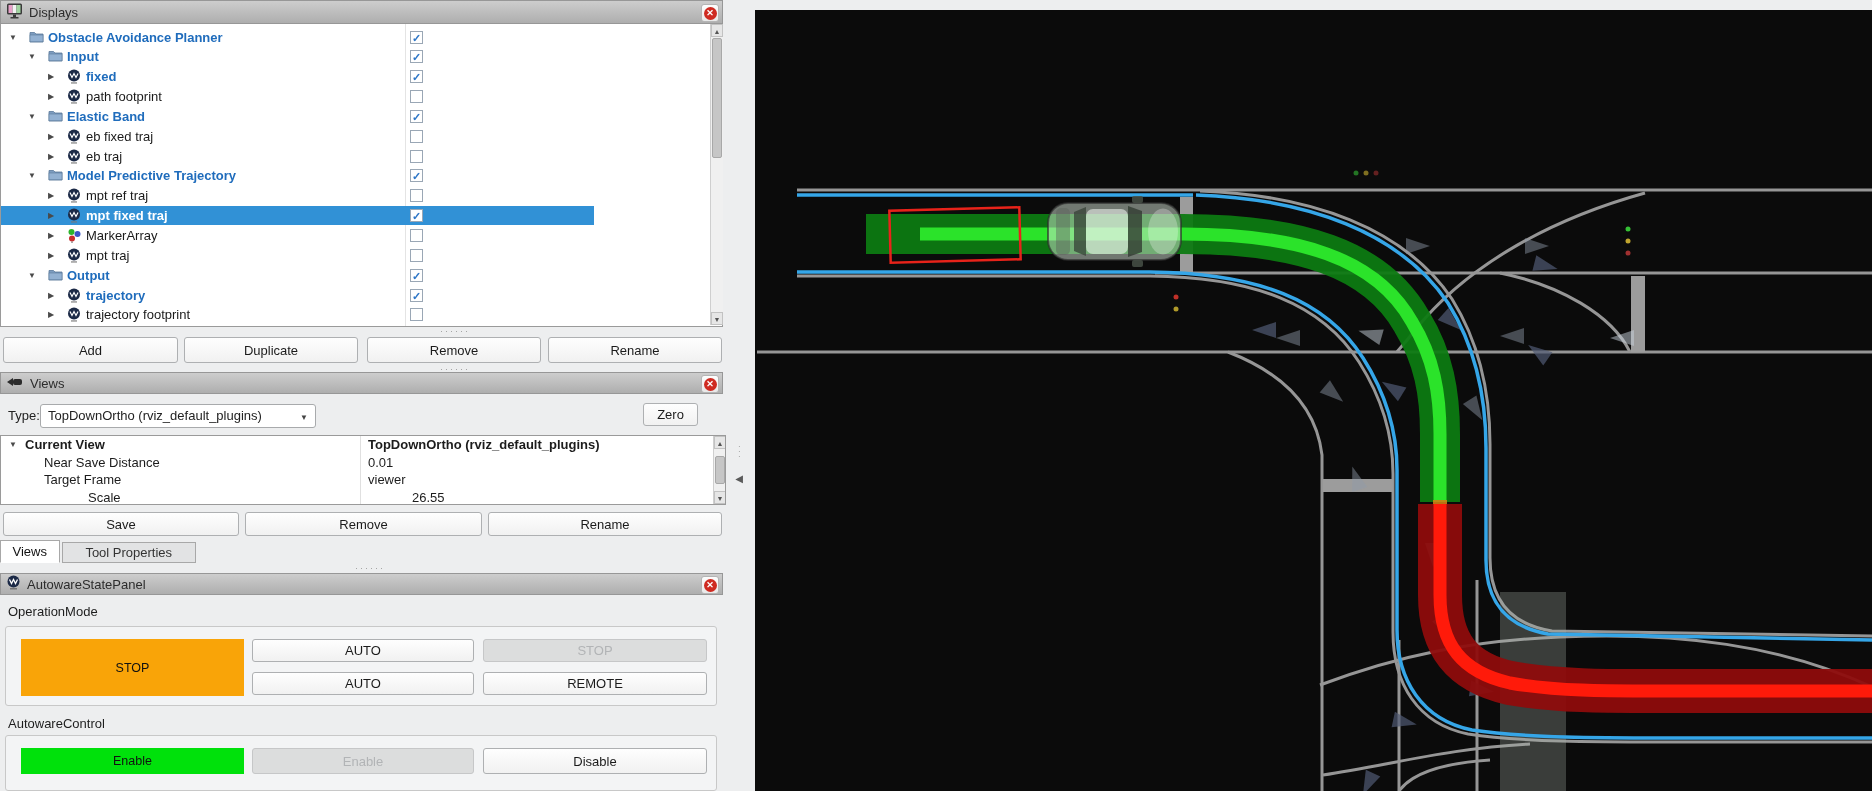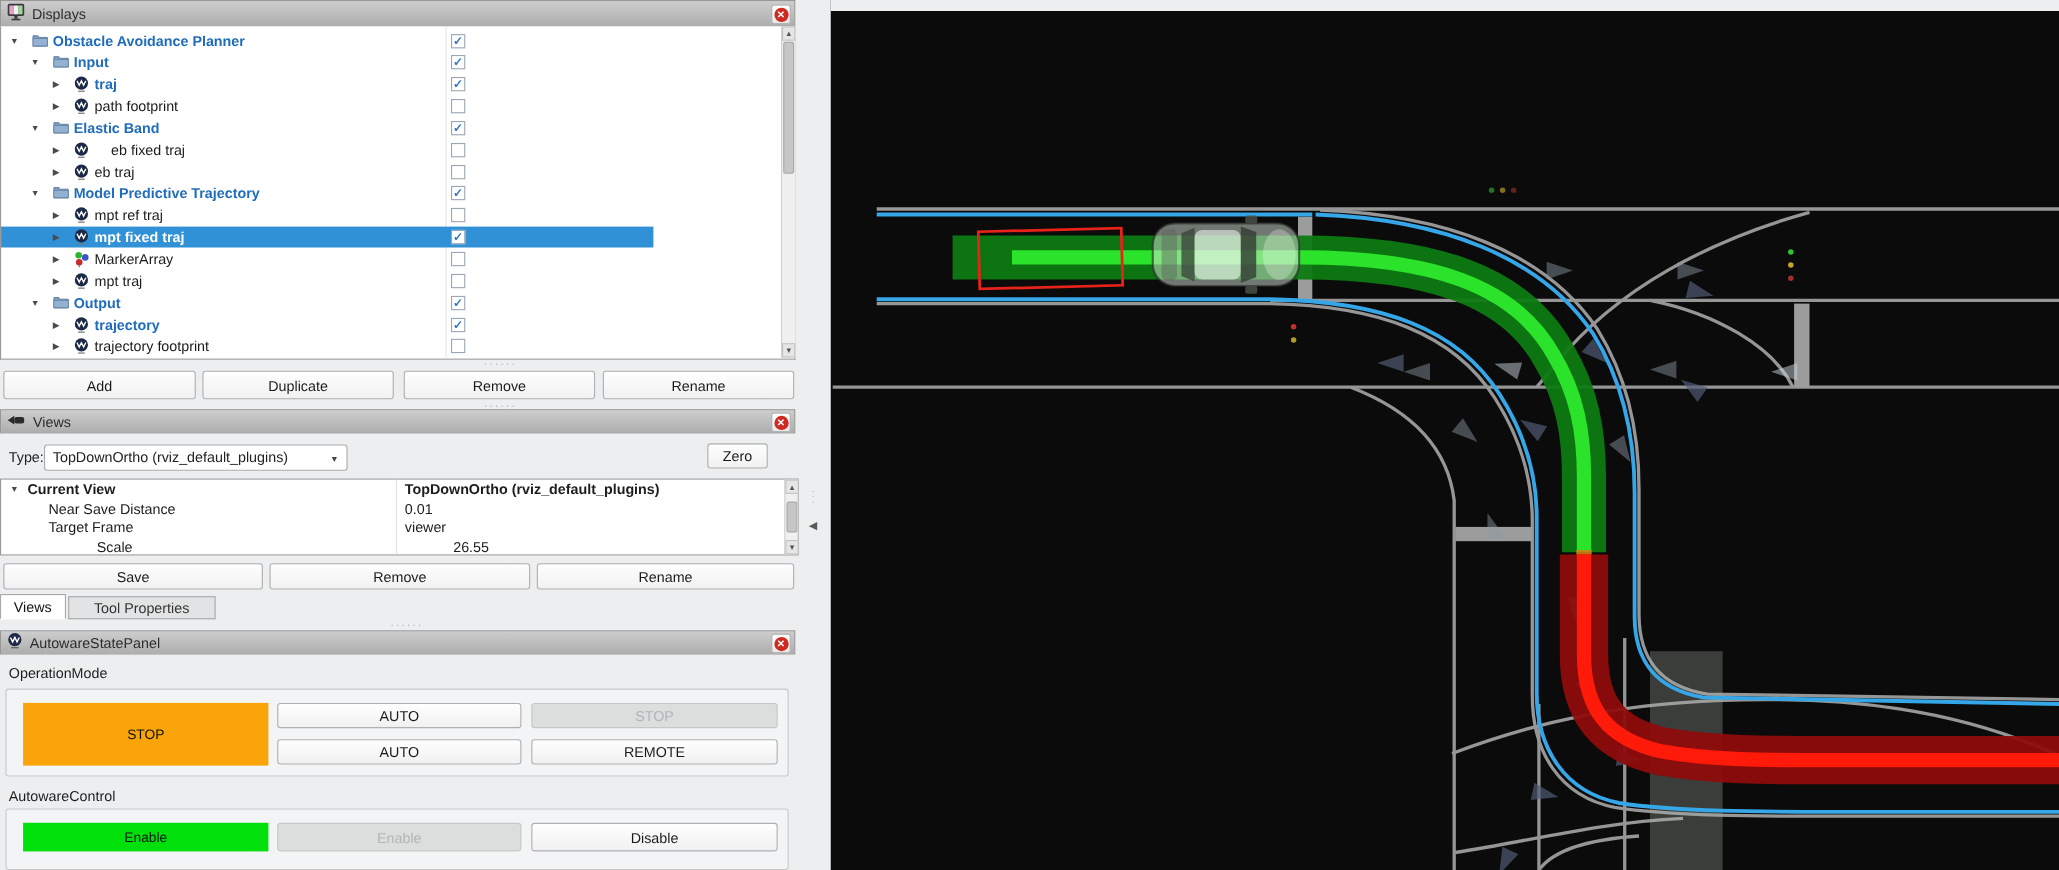--- a/index.html
+++ b/index.html
@@ -130,21 +130,21 @@
           <span class="t-label enabled" style="left:66px">Input</span>
           <span class="t-check">✓</span>
         </div>
         <div class="tree-row" style="top: 42.7px;">
           <span class="expander" style="left:45px">▶</span>
           <span class="t-icon" style="left:66px"><svg width="14" height="15" viewBox="0 0 14 15">
               <circle cx="7" cy="6.5" r="6" fill="#1c2a47"></circle>
               <polyline points="3,4.5 5,8.5 7,4.5 9,8.5 11,4.5" fill="none" stroke="#fff" stroke-width="1.2"></polyline>
               <rect x="4" y="13.4" width="6" height="1.1" fill="#777"></rect>
             </svg></span>
-          <span class="t-label enabled" style="left:85px">traj</span>
+          <span class="t-label enabled" style="left:85px">fixed</span>
           <span class="t-check">✓</span>
         </div>
         <div class="tree-row" style="top: 62.55px;">
           <span class="expander" style="left:45px">▶</span>
           <span class="t-icon" style="left:66px"><svg width="14" height="15" viewBox="0 0 14 15">
               <circle cx="7" cy="6.5" r="6" fill="#1c2a47"></circle>
               <polyline points="3,4.5 5,8.5 7,4.5 9,8.5 11,4.5" fill="none" stroke="#fff" stroke-width="1.2"></polyline>
               <rect x="4" y="13.4" width="6" height="1.1" fill="#777"></rect>
             </svg></span>
           <span class="t-label " style="left:85px">path footprint</span>
@@ -159,21 +159,21 @@
           <span class="t-label enabled" style="left:66px">Elastic Band</span>
           <span class="t-check">✓</span>
         </div>
         <div class="tree-row" style="top: 102.25px;">
           <span class="expander" style="left:45px">▶</span>
           <span class="t-icon" style="left:66px"><svg width="14" height="15" viewBox="0 0 14 15">
               <circle cx="7" cy="6.5" r="6" fill="#1c2a47"></circle>
               <polyline points="3,4.5 5,8.5 7,4.5 9,8.5 11,4.5" fill="none" stroke="#fff" stroke-width="1.2"></polyline>
               <rect x="4" y="13.4" width="6" height="1.1" fill="#777"></rect>
             </svg></span>
-          <span class="t-label " style="left:100px">eb fixed traj</span>
+          <span class="t-label " style="left:85px">eb fixed traj</span>
           <span class="t-check"></span>
         </div>
         <div class="tree-row" style="top: 122.1px;">
           <span class="expander" style="left:45px">▶</span>
           <span class="t-icon" style="left:66px"><svg width="14" height="15" viewBox="0 0 14 15">
               <circle cx="7" cy="6.5" r="6" fill="#1c2a47"></circle>
               <polyline points="3,4.5 5,8.5 7,4.5 9,8.5 11,4.5" fill="none" stroke="#fff" stroke-width="1.2"></polyline>
               <rect x="4" y="13.4" width="6" height="1.1" fill="#777"></rect>
             </svg></span>
           <span class="t-label " style="left:85px">eb traj</span>

